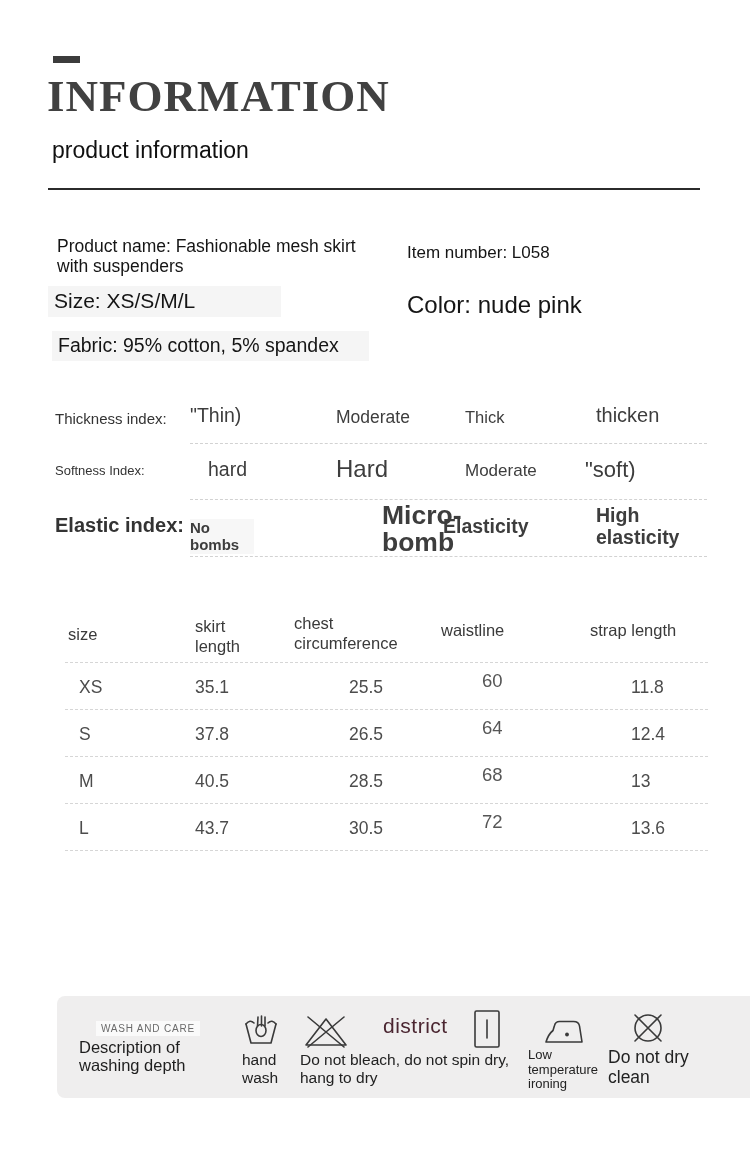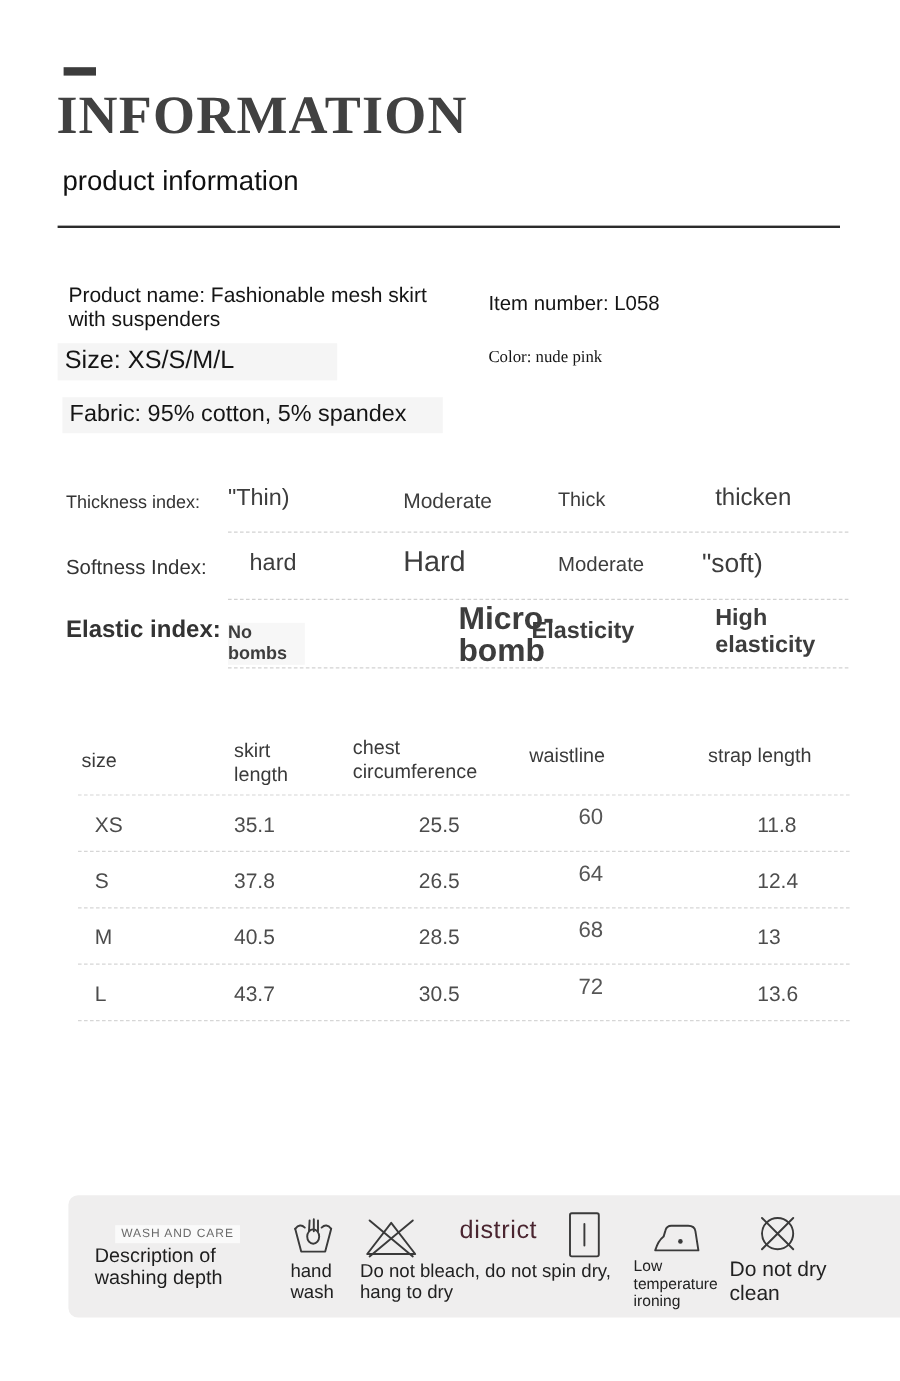--- a/index.html
+++ b/index.html
@@ -17,37 +17,37 @@
     left:47px; top:70px; font-family:"Liberation Serif", serif;
     font-weight:700; font-size:45px; letter-spacing:1px; color:#414141;
   }
   .page-subtitle { left:52px; top:137px; font-size:23px; font-weight:500; color:#101010; }
   .divider { left:48px; top:188px; width:652px; height:2px; background:#2b2b2b; }
 
   
   .p-name   { left:57px;  top:236px; width:305px; font-size:17.5px; line-height:1.15; color:#151515; }
   .p-item   { left:407px; top:243px; font-size:17px;  color:#151515; }
   .p-size   { left:48px;  top:286px; font-size:21px;  color:#151515; background:#f5f5f5; padding:3px 86px 4px 6px; }
-  .p-color  { left:407px; top:291px; font-size:14px; color:#151515;font-family:Liberation Serif, serif; }
+  .p-color  { left:407px; top:291px; font-size:24px; color:#151515; }
   .p-fabric { left:52px;  top:331px; font-size:19.5px; color:#151515; background:#f5f5f5; padding:3px 30px 4px 6px; }
 
   
   .ix { left:55px; top:398px; width:652px; }
   .ix-row { position:relative; }
   .ix-row::after {
     content:""; position:absolute; left:135px; right:0; bottom:0;
     border-top:1px dashed #d2d2d2;
   }
   .ix-r1 { height:46px; }
   .ix-r2 { height:56px; }
   .ix-r3 { height:57px;font-weight:bold; }
   .ix-row span { position:absolute; color:#3d3d3d; }
   .ix-label { left:0; color:#333333 !important; }
   .ix-r1 .ix-label { top:12px; font-size:15px; }
-  .ix-r2 .ix-label { top:19px; font-size:17px; }
+  .ix-r2 .ix-label { top:19px; font-size:13px; }
   .ix-r3 .ix-label { top:14px; font-size:20px; }
   .ix-c1 { left:135px; } .ix-c2 { left:281px; } .ix-c3 { left:410px; } .ix-c4 { left:541px; }
   .ix-r1 .ix-c1 { top:6px;  font-size:19.5px; }
   .ix-r1 .ix-c2 { top:9px;  font-size:17.5px; }
   .ix-r1 .ix-c3 { top:10px; font-size:16.5px; }
   .ix-r1 .ix-c4 { top:6px;  font-size:20px; }
   .ix-r2 .ix-c1 { top:14px; left:153px; font-size:19.5px; }
   .ix-r2 .ix-c2 { top:11px; font-size:24px; }
   .ix-r2 .ix-c3 { top:17px; left:410px; font-size:17px; }
   .ix-r2 .ix-c4 { top:13px; left:530px; font-size:22px; }

